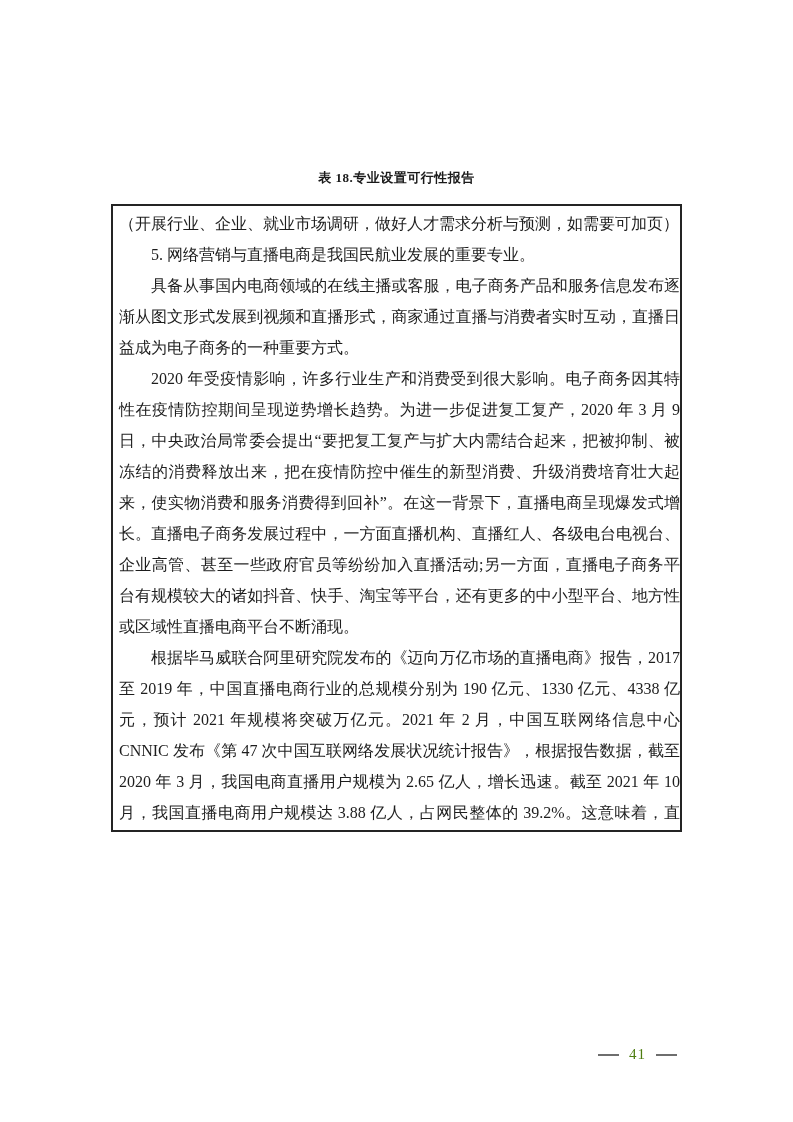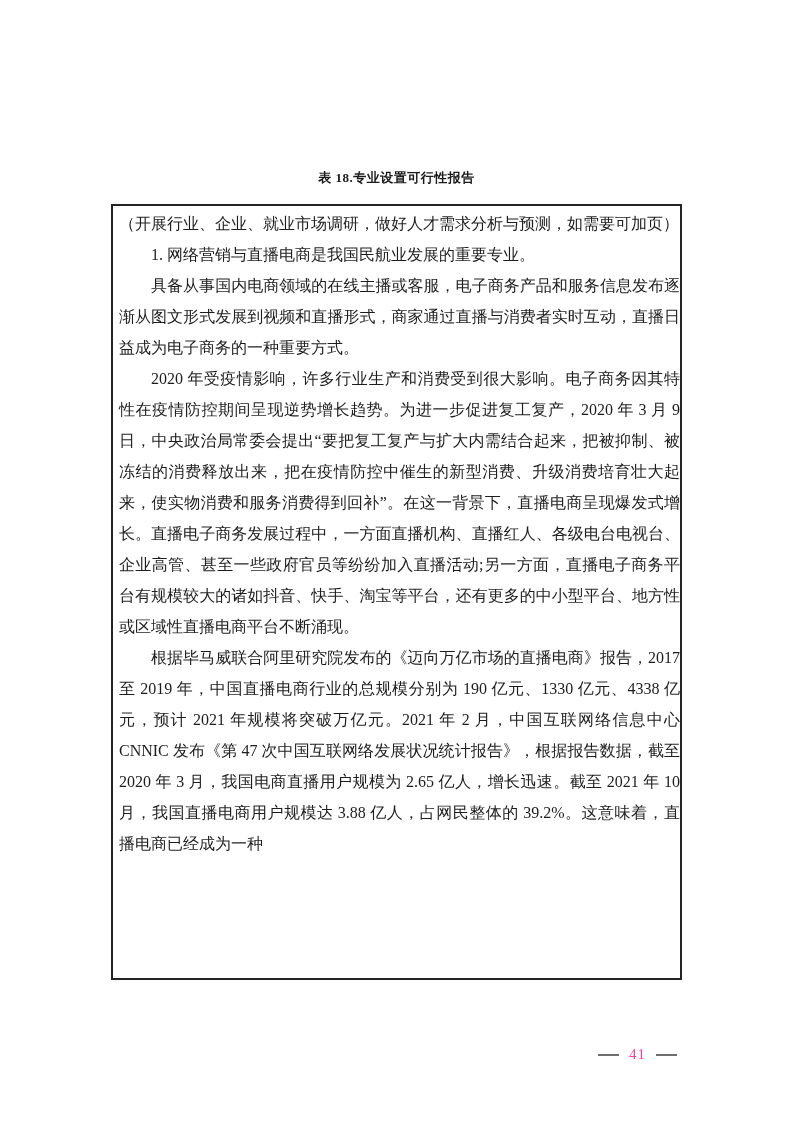--- a/index.html
+++ b/index.html
@@ -26,21 +26,21 @@
     font-size: 13px;
     font-weight: bold;
     letter-spacing: 0.5px;
     color: #1a1a1a;
   }
   .report-box {
     position: absolute;
     top: 204px;
     left: 111px;
     width: 571px;
-    height: 776px;
+    height: 628px;
     box-sizing: border-box;
     border: 2px solid #242424;
     padding: 2px 0 0 6px;
     overflow: hidden;
   }
   .report-box p {
     margin: 0;
     font-size: 16px;
     line-height: 31px;
     text-align: justify;
@@ -58,34 +58,34 @@
     gap: 10px;
   }
   .page-number .dash {
     display: inline-block;
     width: 21px;
     height: 2px;
     background: #6e6e6e;
   }
   .page-number .num {
     font-size: 15px;
-    color: #ec4899;
+    color: #4d7c0f;
     letter-spacing: 1px;
   }
 </style>
 </head>
 <body>
 
 <div class="page">
 
   <h1 class="doc-title">表 18.专业设置可行性报告</h1>
 
   <div class="report-box">
     <p>（开展行业、企业、就业市场调研，做好人才需求分析与预测，如需要可加页）</p>
-    <p class="indent">1. 网络营销与直播电商是我国民航业发展的重要专业。</p>
+    <p class="indent">5. 网络营销与直播电商是我国民航业发展的重要专业。</p>
     <p class="indent">具备从事国内电商领域的在线主播或客服，电子商务产品和服务信息发布逐渐从图文形式发展到视频和直播形式，商家通过直播与消费者实时互动，直播日益成为电子商务的一种重要方式。</p>
     <p class="indent">2020 年受疫情影响，许多行业生产和消费受到很大影响。电子商务因其特性在疫情防控期间呈现逆势增长趋势。为进一步促进复工复产，2020 年 3 月 9 日，中央政治局常委会提出“要把复工复产与扩大内需结合起来，把被抑制、被冻结的消费释放出来，把在疫情防控中催生的新型消费、升级消费培育壮大起来，使实物消费和服务消费得到回补”。在这一背景下，直播电商呈现爆发式增长。直播电子商务发展过程中，一方面直播机构、直播红人、各级电台电视台、企业高管、甚至一些政府官员等纷纷加入直播活动;另一方面，直播电子商务平台有规模较大的诸如抖音、快手、淘宝等平台，还有更多的中小型平台、地方性或区域性直播电商平台不断涌现。</p>
     <p class="indent">根据毕马威联合阿里研究院发布的《迈向万亿市场的直播电商》报告，2017 至 2019 年，中国直播电商行业的总规模分别为 190 亿元、1330 亿元、4338 亿元，预计 2021 年规模将突破万亿元。2021 年 2 月，中国互联网络信息中心 CNNIC 发布《第 47 次中国互联网络发展状况统计报告》，根据报告数据，截至 2020 年 3 月，我国电商直播用户规模为 2.65 亿人，增长迅速。截至 2021 年 10 月，我国直播电商用户规模达 3.88 亿人，占网民整体的 39.2%。这意味着，直播电商已经成为一种</p>
   </div>
 
   <div class="page-number">
     <span class="dash"></span>
     <span class="num">41</span>
     <span class="dash"></span>
   </div>

